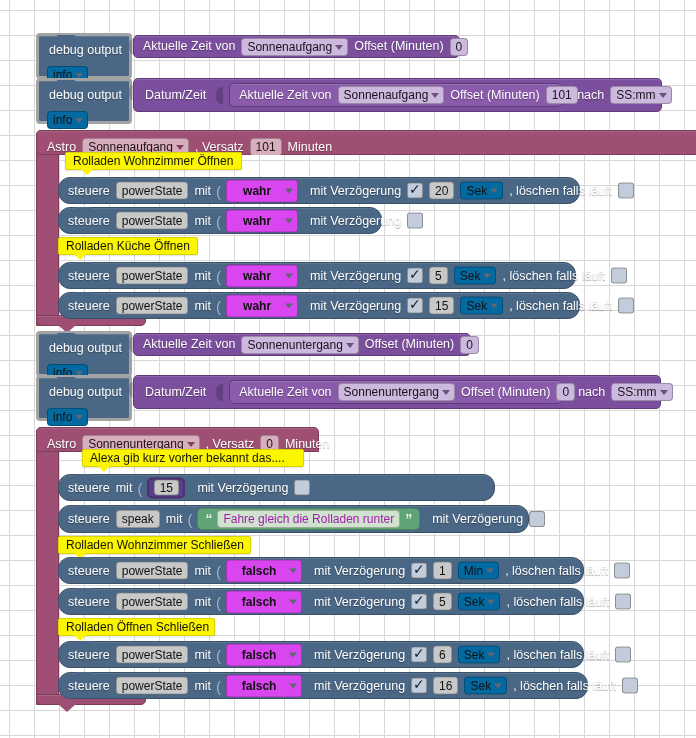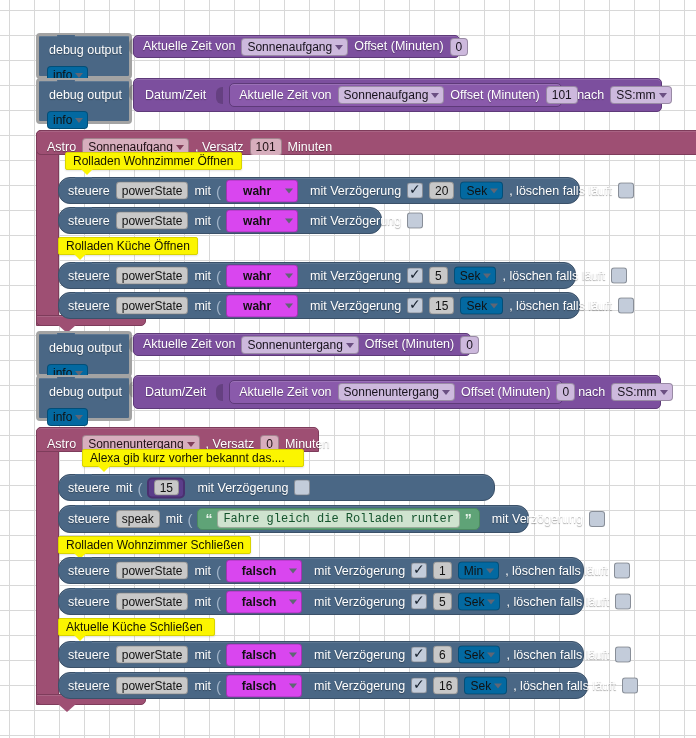--- a/index.html
+++ b/index.html
@@ -42,21 +42,21 @@
   .field.sel::after{
     content:"";position:absolute;right:4px;top:50%;margin-top:-2px;
     border-left:4px solid transparent;border-right:4px solid transparent;
     border-top:5px solid #5f6675;
   }
   .field.lite{background:#d946ef;font-weight:bold;}
   .field.lilac{background:#cdb9dd;color:#17121c;}
   .field.lilac.sel::after{border-top-color:#6b4f82;}
   .field.rose{background:#d7aebd;color:#201015;}
   .field.rose.sel::after{border-top-color:#80405a;}
-  .field.grn{background:#cfe3cf;color:#14532d;font-family:Liberation Mono, monospace;}
+  .field.grn{background:#cfe3cf;color:#a21caf;}
 
   
   .cbx{
     display:inline-block;width:14px;height:14px;border-radius:3px;
     background:#c3ccda;border:1px solid rgba(0,0,0,.3);
     position:relative;vertical-align:middle;
   }
   .cbx.on::after{
     content:"\2713";position:absolute;left:1px;top:-3px;
     font-size:14px;color:#16202e;line-height:16px;font-weight:bold;
@@ -389,21 +389,21 @@
       <span class="lbl" style="margin-left:6px;">mit Verzögerung</span>
       <span class="cbx on"></span>
       <span class="field">5</span>
       <span class="field sel">Sek</span>
       <span class="lbl">, löschen falls läuft</span>
       <span class="cbx"></span>
     </div>
   </div>
 
   <div class="blk ylw" style="left:58px;top:618px;width:157px;height:18px;">
-    <span>Aktuelle Küche Schließen</span>
+    <span>Rolladen Öffnen Schließen</span>
     <span class="tail"></span>
   </div>
 
   <div class="blk stmt" style="left:58px;top:641px;width:526px;height:27px;">
     <div class="notchtop"></div>
     <div class="cnt">
       <span class="lbl">steuere</span>
       <span class="field">powerState</span>
       <span class="lbl">mit</span>
       <span class="paren">(</span>

